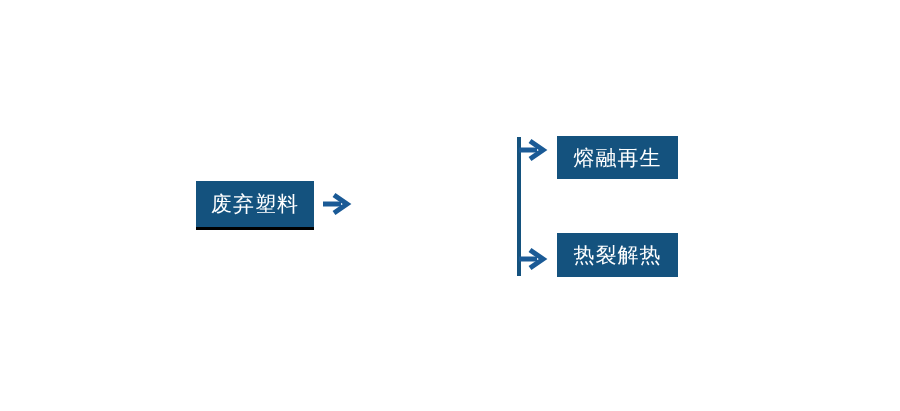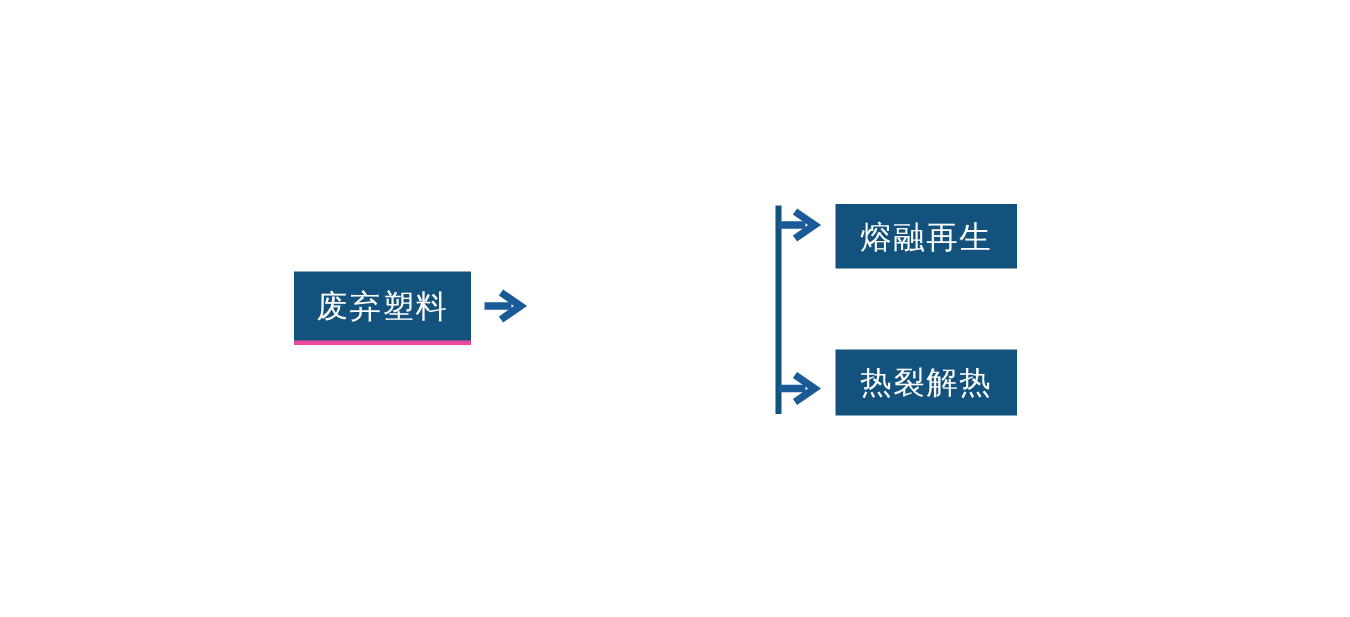--- a/index.html
+++ b/index.html
@@ -29,21 +29,21 @@
   }
   .node-blue {
     background: #14527E;
   }
   .node-red {
     background: #E60F0F;
   }
   .node-waste {
     left: 196px; top: 181px;
     width: 118px; height: 49px;
-    border-bottom: 3px solid #ec4899;
+    border-bottom: 3px solid #000000;
   }
   .node-crusher {
     left: 363px; top: 182px;
     width: 120px; height: 46px;
   }
   .node-melt {
     left: 557px; top: 136px;
     width: 121px; height: 43px;
   }
   .node-pyro {

